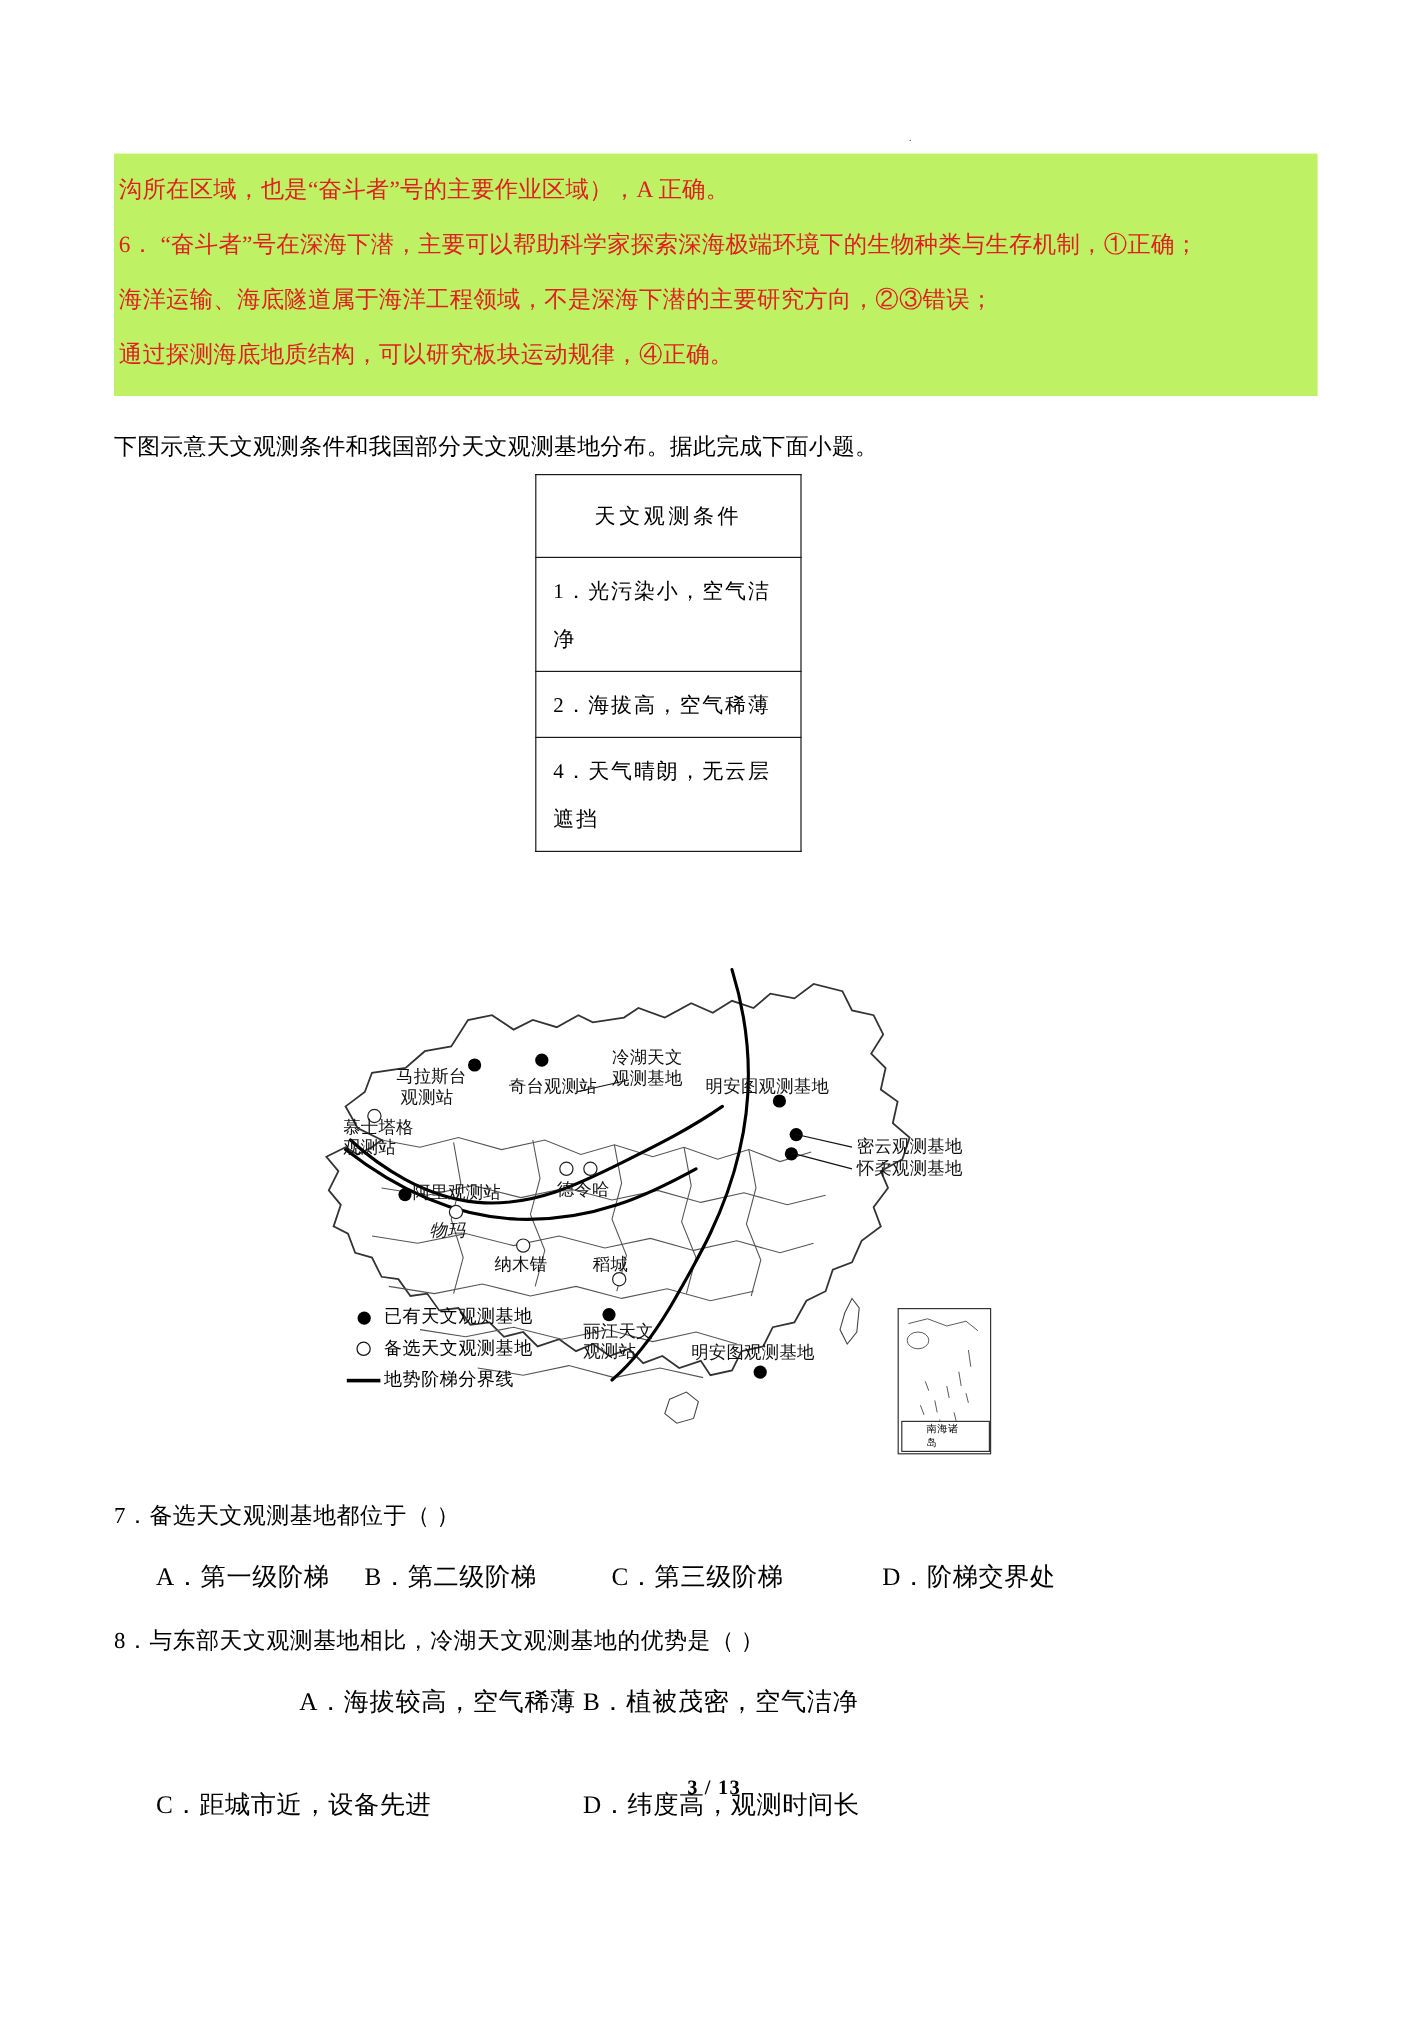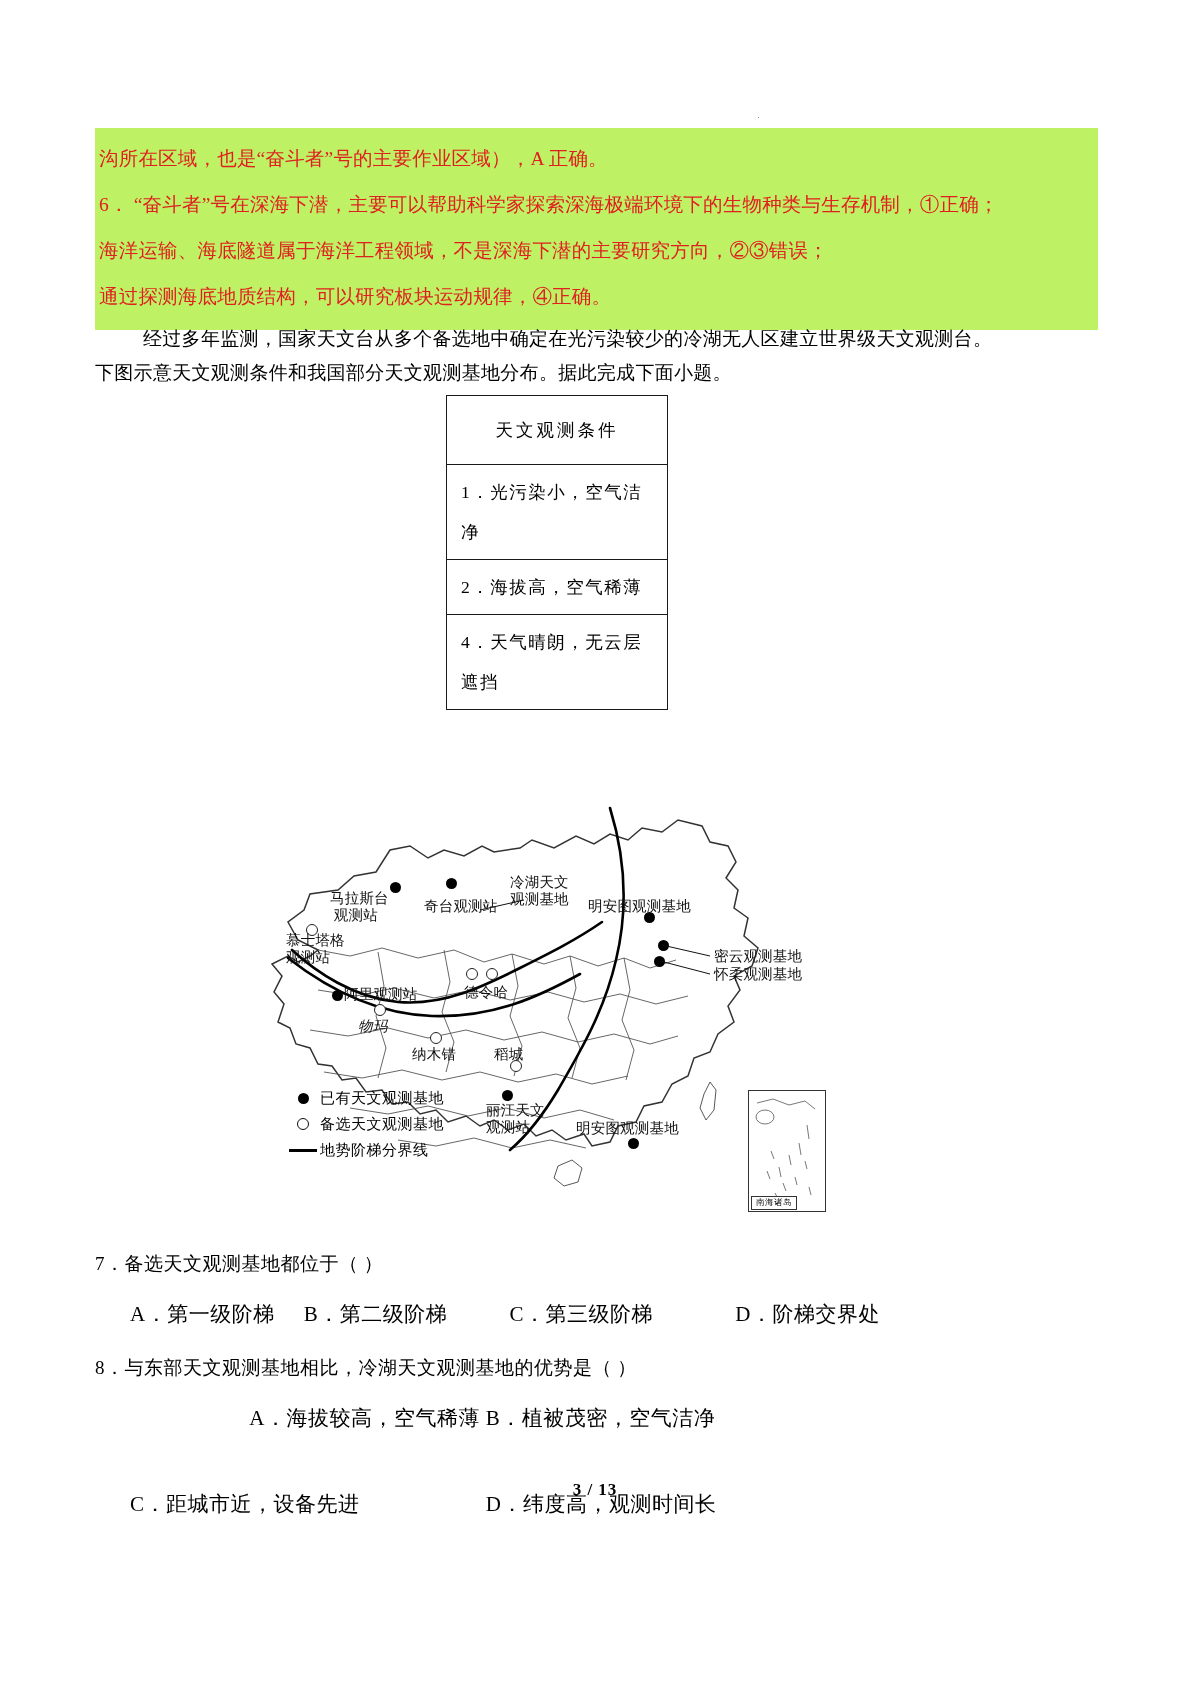--- a/index.html
+++ b/index.html
@@ -189,21 +189,21 @@
     height: 120px;
     border: 1.2px solid #333;
     background: #fff;
   }
   .inset-label {
     position: absolute;
     left: 2px;
     bottom: 1px;
     font-size: 8.5px;
     border: 1px solid #333;
-    padding: 0 4px;
+    padding: 0 20px;
     background:#fff;
     letter-spacing: 0.5px;
   }
   
   .q {
     position: absolute;
     font-size: 19px;
     line-height: 32px;
     white-space: nowrap;
     letter-spacing: 0.5px;
@@ -234,21 +234,20 @@
 
   <div class="tiny-mark">·</div>
 
   <div class="answer-block">
     <div class="answer-line">沟所在区域，也是“奋斗者”号的主要作业区域），A 正确。</div>
     <div class="answer-line">6． “奋斗者”号在深海下潜，主要可以帮助科学家探索深海极端环境下的生物种类与生存机制，①正确；</div>
     <div class="answer-line">海洋运输、海底隧道属于海洋工程领域，不是深海下潜的主要研究方向，②③错误；</div>
     <div class="answer-line">通过探测海底地质结构，可以研究板块运动规律，④正确。</div>
   </div>
 
-  <div class="para" id="stem-line-1">经过多年监测，国家天文台从多个备选地中确定在光污染较少的冷湖无人区建立世界级天文观测台。</div>
   <div class="para" id="stem-line-2">下图示意天文观测条件和我国部分天文观测基地分布。据此完成下面小题。</div>
 
 
   <table class="cond-table">
     <tbody>
         <tr>
       <td class="head">天文观测条件</td>
     </tr>
     <tr>
       <td>1．光污染小，空气洁净</td>

